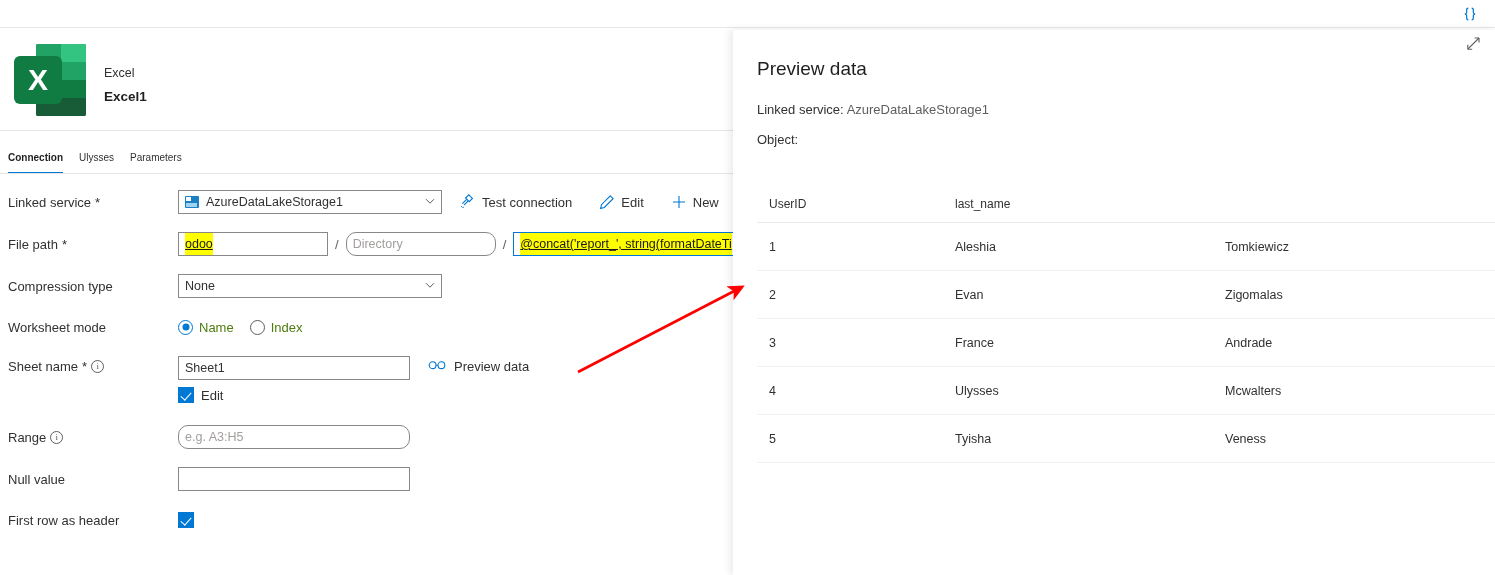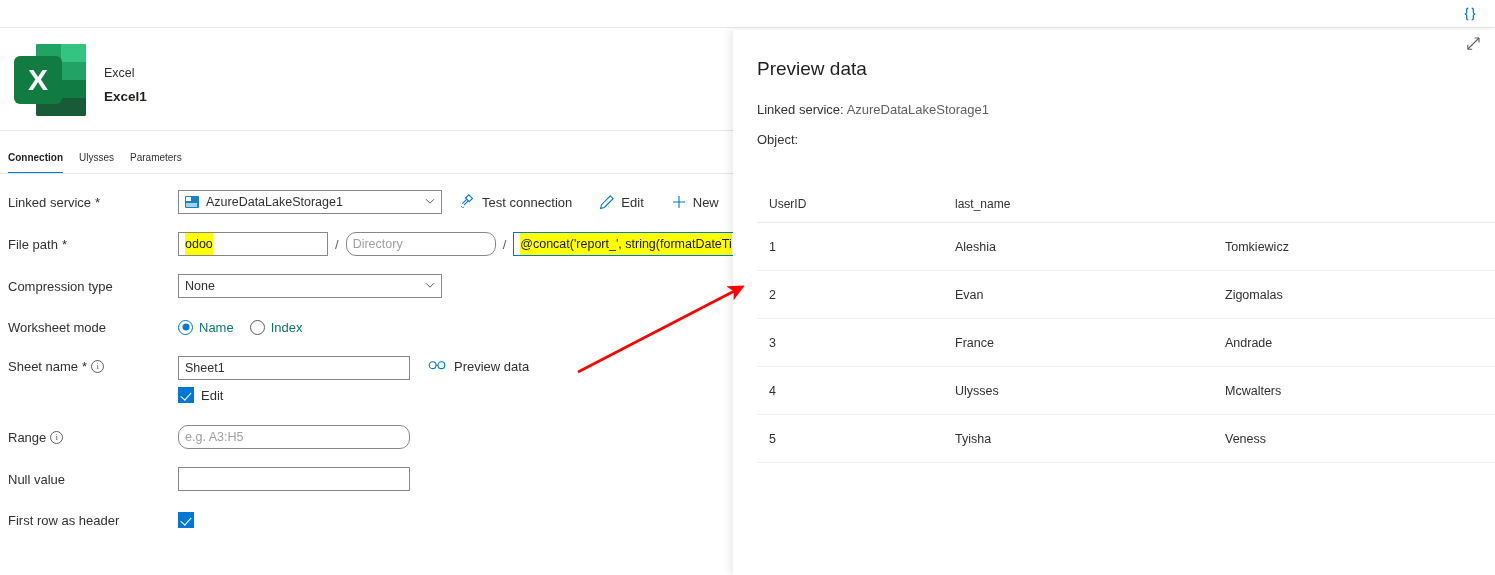--- a/index.html
+++ b/index.html
@@ -107,32 +107,32 @@
     background: #1d7fc4; border-radius: 1px; overflow: hidden;
   }
   .adls-ic::before { content:""; position:absolute; left:1px; top:1px; width:5px; height:4px; background:#fff; }
   .adls-ic::after { content:""; position:absolute; left:1px; bottom:1px; width:11px; height:4px; background:#9fd4f5; }
 
   .fp-seg { width: 150px; }
   .fp-slash { margin: 0 7px; color: #605e5c; font-size: 13px; }
   .fp-expr {
     width: 224px; border: 1px solid #0078d4; overflow: hidden; white-space: nowrap;
   }
-  .hl { background: #ffff00; color:#1a1a1a; }
+  .hl { background: #ffff00; color:#1a1a1a;text-decoration:underline; }
 
   .toolbar { display: flex; margin-left: 18px; gap: 7px; }
   .tb-item {
     display: flex; align-items: center; gap: 6px; color: #323130; font-size: 13px;
     margin-right: 20px; cursor: pointer; white-space: nowrap;
   }
   .tb-item svg { display: block; }
   .tb-link { color: #0078d4; font-size: 13px; cursor: pointer; white-space: nowrap; }
 
   .radio-group { display: flex; align-items: center; gap: 16px; }
-  .radio { display:flex; align-items:center; gap: 6px; cursor: pointer; font-size: 13px; color:#0f766e; }
+  .radio { display:flex; align-items:center; gap: 6px; cursor: pointer; font-size: 13px; color:#4d7c0f; }
   .radio .dot { width: 15px; height: 15px; border-radius:50%; border: 1px solid #605e5c; position: relative; background:#fff; }
   .radio.on .dot { border-color: #0078d4; border-width: 1px; }
   .radio.on .dot::after {
     content:""; position:absolute; left:50%; top:50%; transform: translate(-50%,-50%);
     width: 7px; height: 7px; border-radius: 50%; background: #0078d4;
   }
 
   .cbx { width: 16px; height: 16px; background: #0078d4; border: 1px solid #0078d4; position: relative; cursor: pointer; }
   .cbx::after {
     content:""; position:absolute; left: 4px; top: 1.5px; width: 5px; height: 9px;

